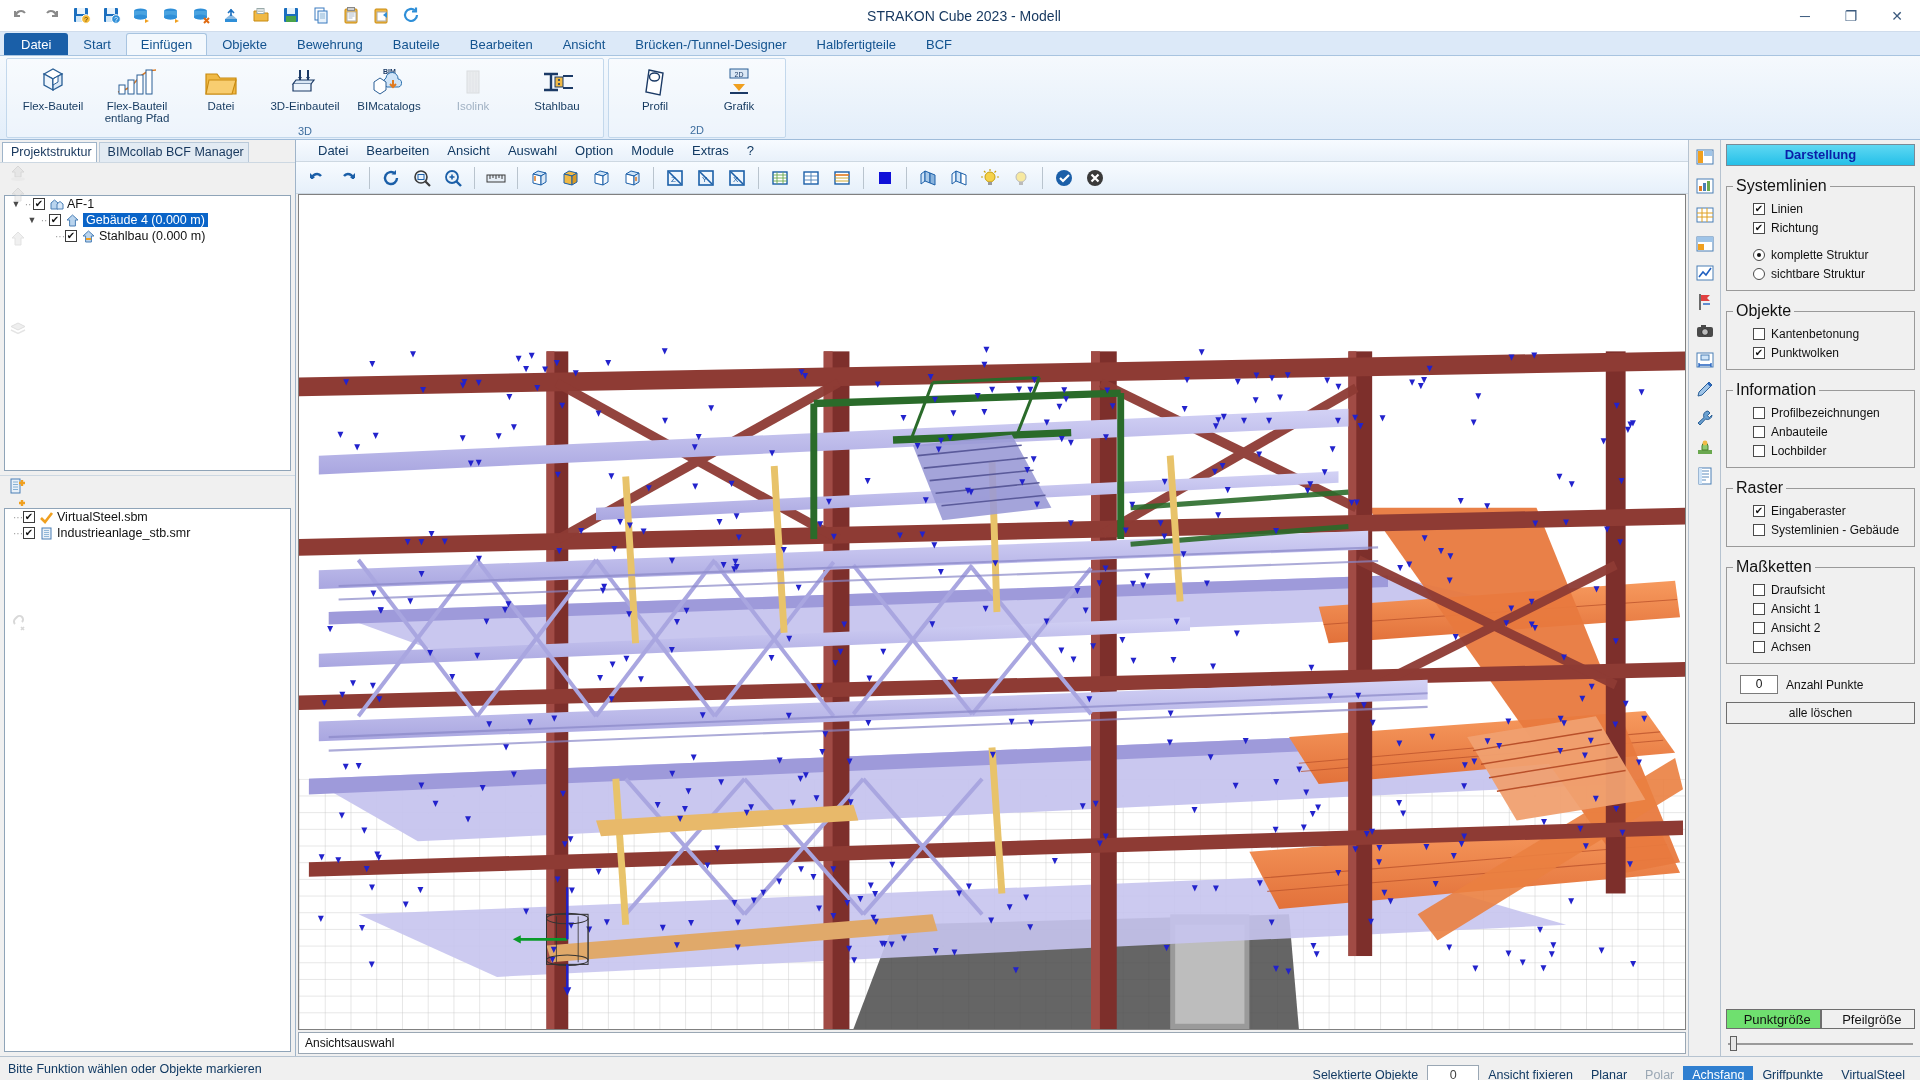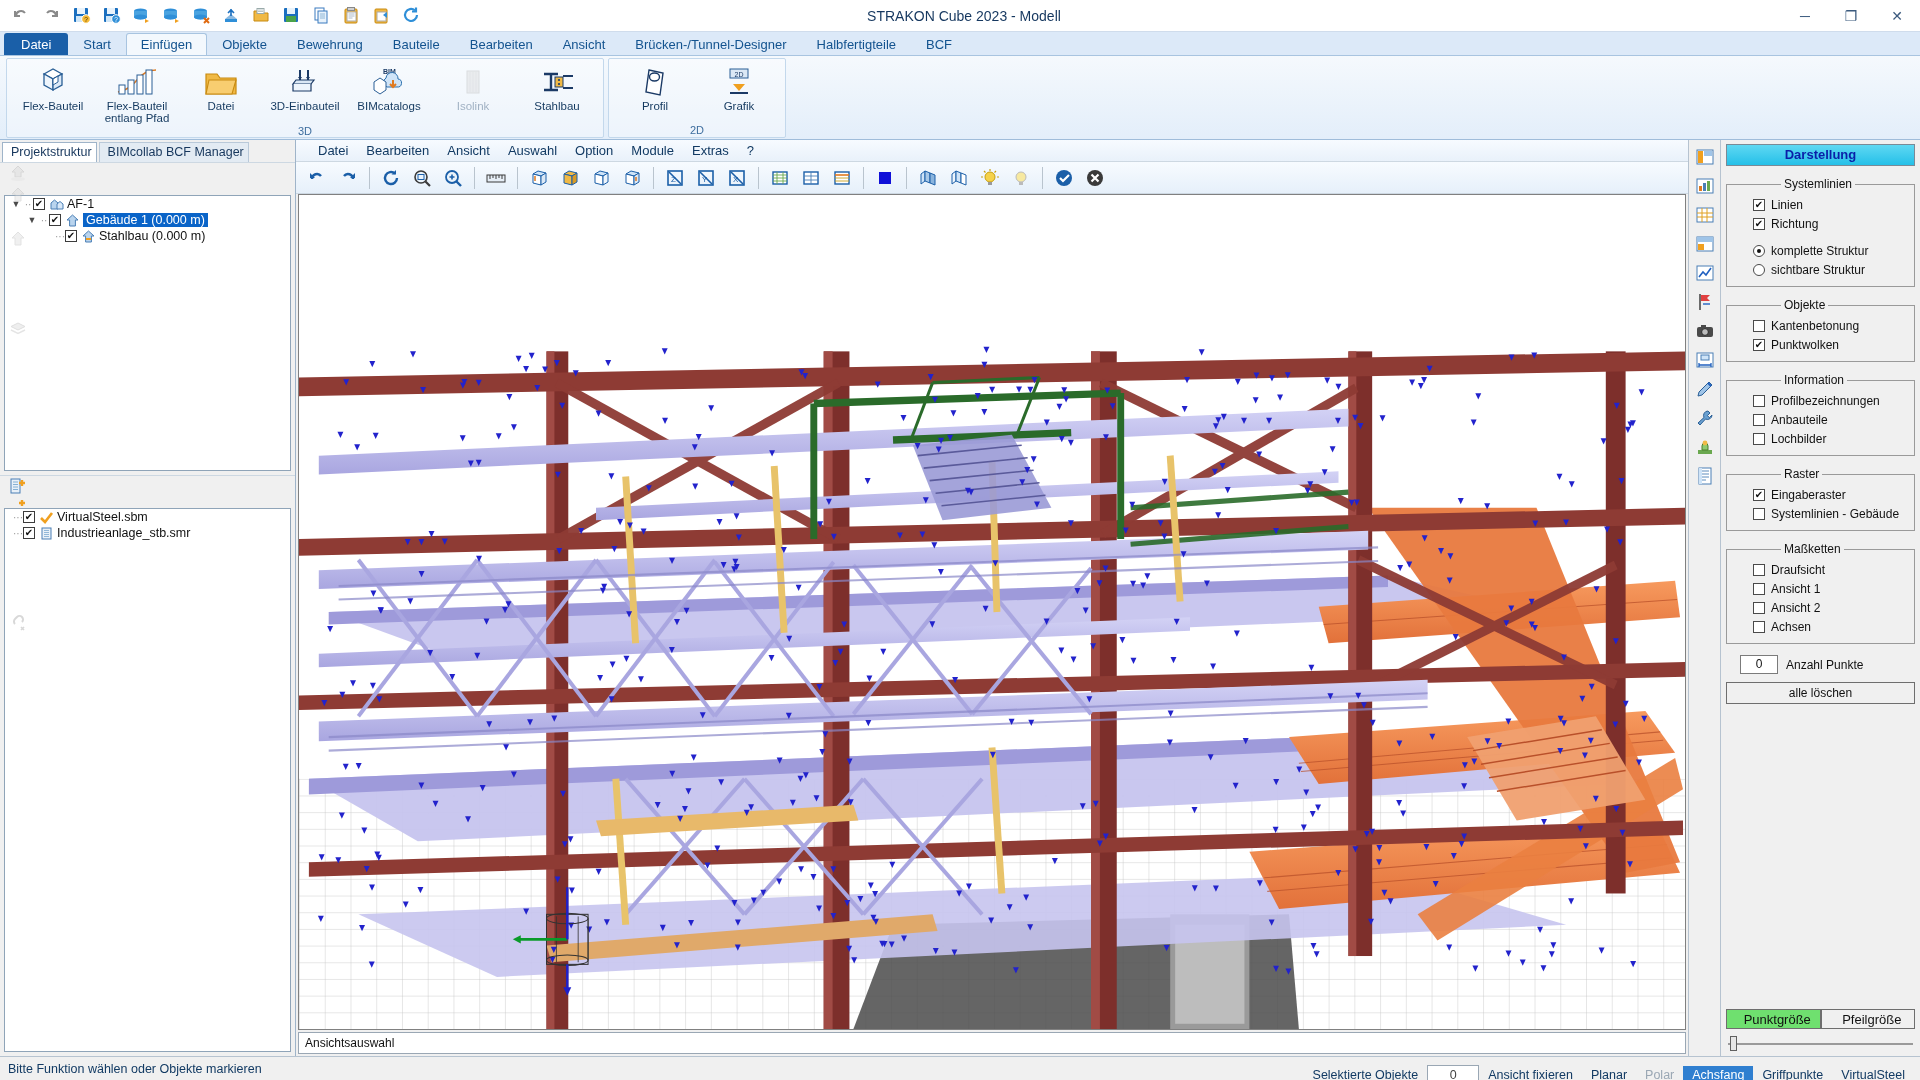--- a/index.html
+++ b/index.html
@@ -108,21 +108,21 @@
                display:flex; flex-direction:column; align-items:center; padding-top:4px; gap:3px; flex:none; }
   .sbtn { width:26px; height:26px; display:flex; align-items:center; justify-content:center;
           border-radius:3px; cursor:default; }
 
   
   .rightpanel { width:200px; background:#f0f0f0; border-left:1px solid #b6c3d0;
                 display:flex; flex-direction:column; padding:4px 5px; flex:none; }
   .panel-title { height:22px; background:linear-gradient(#5fd8f2,#25c0e8); border:1px solid #7a8a96;
                  color:#0a1fa8; font-weight:bold; font-size:13px; text-align:center; line-height:20px; }
   fieldset.grp { border:1px solid #9a9a9a; margin-top:11px; padding:4px 6px 7px 6px; }
-  fieldset.grp legend { font-size:12px; color:#111; padding:0 3px;margin-left:48px; }
+  fieldset.grp legend { font-size:16px; color:#111; padding:0 3px; }
   .chkrow { display:flex; align-items:center; height:19px; padding-left:20px; }
   .chk { width:12px; height:12px; border:1px solid #4a4a4a; background:#fff; margin-right:6px;
          display:flex; align-items:center; justify-content:center; font-size:10px; color:#111; line-height:1; }
   .rad { width:12px; height:12px; border:1px solid #4a4a4a; border-radius:50%; background:#fff;
          margin-right:6px; display:flex; align-items:center; justify-content:center; flex:none; }
   .rad i { width:4px; height:4px; border-radius:50%; background:#111; display:block; }
   .chkrow span.t { font-size:12px; color:#111; }
   .countrow { display:flex; align-items:center; margin-top:11px; padding-left:14px; gap:8px; }
   .countbox { width:38px; height:19px; border:1px solid #7b7b7b; background:#fff;
               text-align:center; font-size:12px; line-height:17px; color:#111; }
@@ -474,21 +474,21 @@
           </div>
           <div class="tnode" style="padding-left: 20px;">
             <span class="twist">▼</span>
             <span class="dots">··</span>
             <span class="tcheck">✔</span>
             <span class="ticon">
               <svg width="15" height="13" viewBox="0 0 15 13">
                 <path d="M7.5 1l5.5 5h-2.6v6H4.6V6H2z" fill="#b9d4ee" stroke="#4a7fb5"></path>
               </svg>
             </span>
-            <span class="tlabel sel">Gebäude 1 (0.000 m)</span>
+            <span class="tlabel sel">Gebäude 4 (0.000 m)</span>
           </div>
           <div class="tnode" style="padding-left: 36px;">
             <span class="twist"></span>
             <span class="dots">····</span>
             <span class="tcheck">✔</span>
             <span class="ticon">
               <svg width="15" height="13" viewBox="0 0 15 13">
                 <path d="M7.5 1l5.5 5h-2.6v6H4.6V6H2z" fill="#b9d4ee" stroke="#4a7fb5"></path>
                 <rect x="5" y="8" width="5" height="2" fill="#f0a020"></rect>
               </svg>

